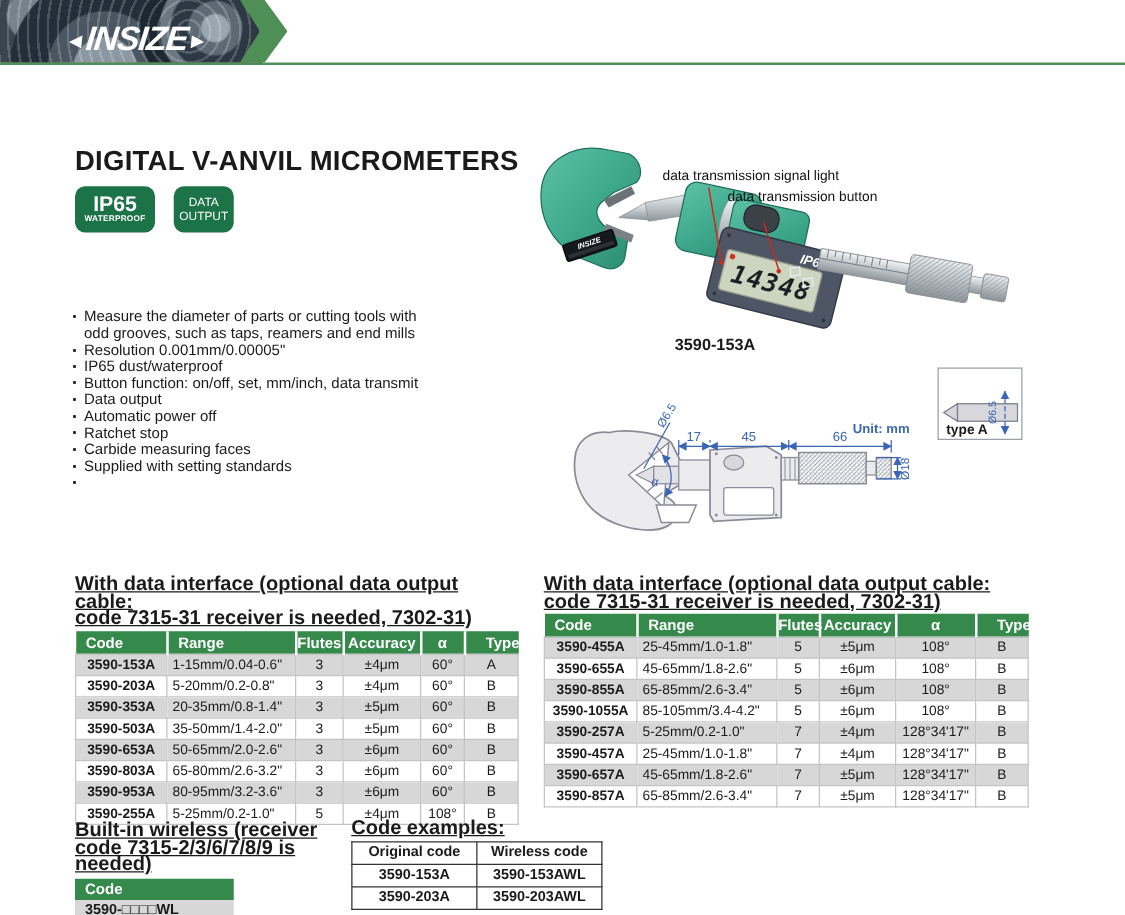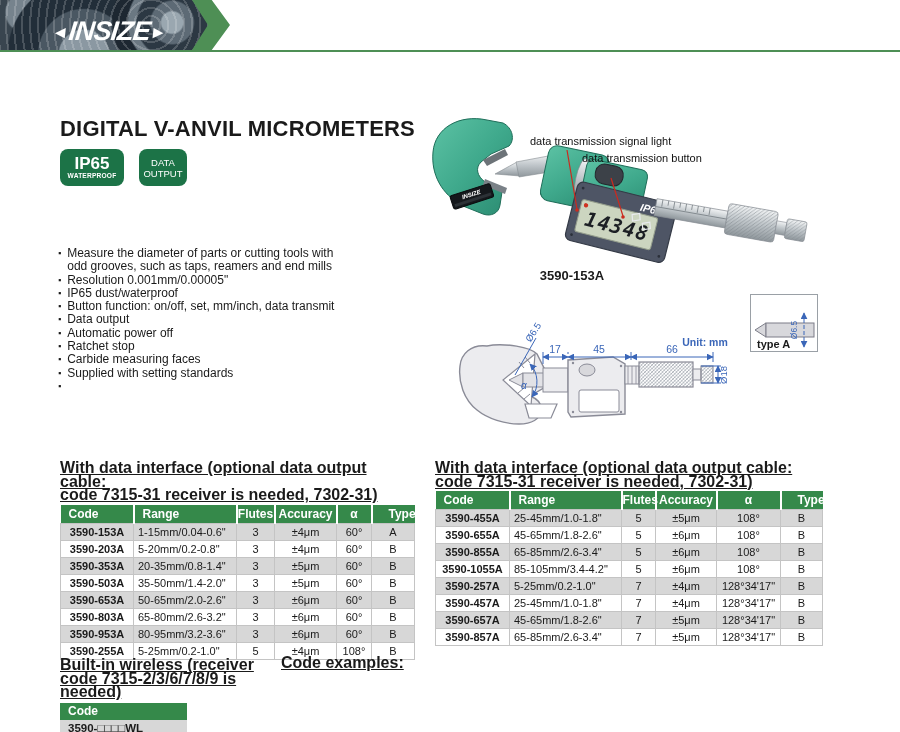--- a/index.html
+++ b/index.html
@@ -502,15 +502,37 @@
       <tbody>
           <tr>
             <td>3590-□□□□WL</td>
           </tr>
         </tbody>
     </table>
   </div>
 
   <div class="examples">
     <div class="tblheading">Code examples:</div>
+    <table class="ex">
+      <colgroup>
+          <col style="width:100px">
+          <col style="width:100px">
+        </colgroup>
+      <thead>
+          <tr>
+            <th class="c0">Original code</th>
+            <th class="c1">Wireless code</th>
+          </tr>
+        </thead>
+      <tbody>
+          <tr>
+            <td class="c0">3590-153A</td>
+            <td class="c1">3590-153AWL</td>
+          </tr>
+          <tr>
+            <td class="c0">3590-203A</td>
+            <td class="c1">3590-203AWL</td>
+          </tr>
+        </tbody>
+    </table>
   </div>
 
 </div>
 
 </body></html>

